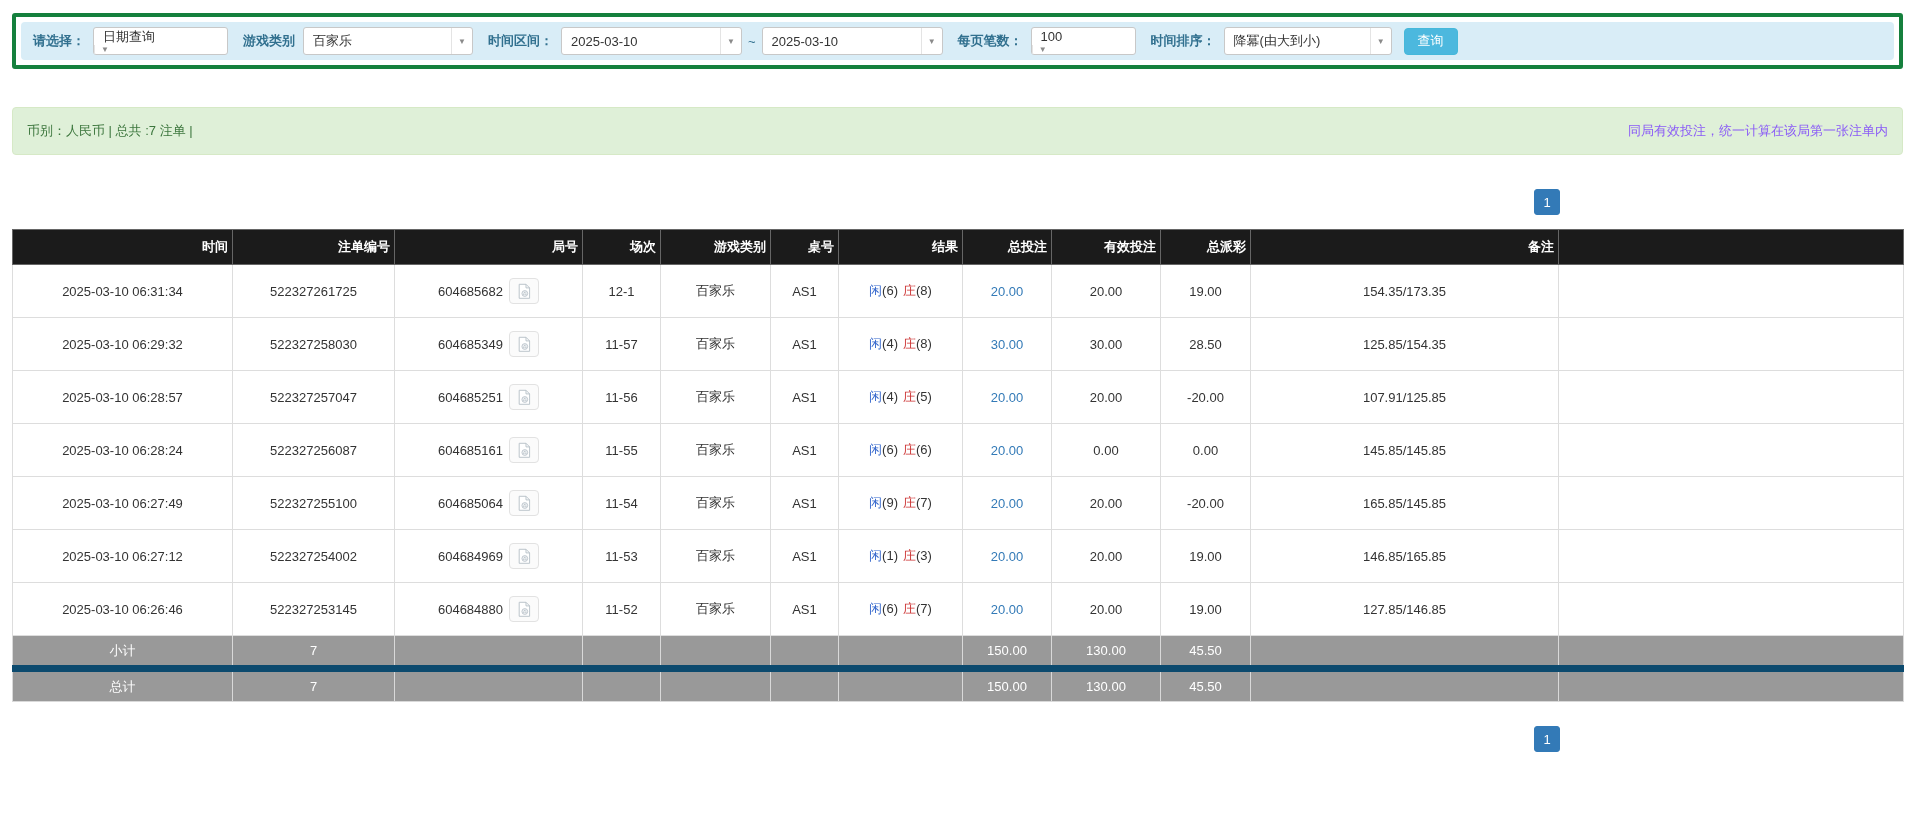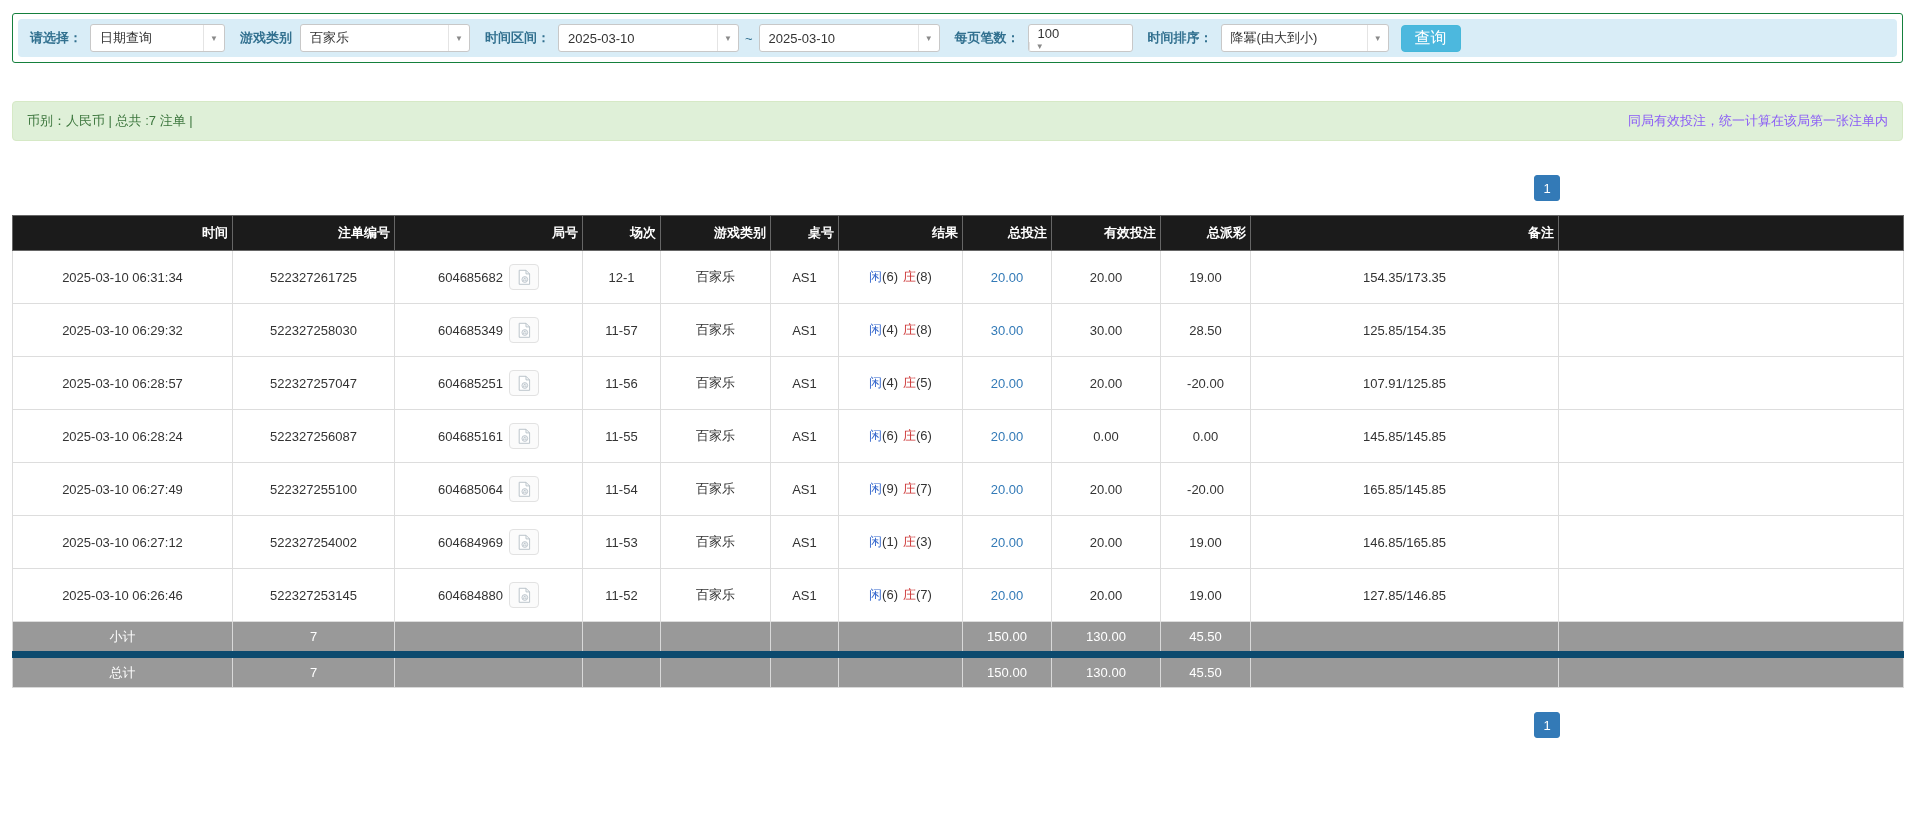--- a/index.html
+++ b/index.html
@@ -2,33 +2,33 @@
 <html><head>
 <meta charset="utf-8">
 <style>
   * { box-sizing: border-box; }
   body {
     margin: 0; background: #fff; width: 1915px; height: 814px; overflow: hidden;
     font-family: "Liberation Sans", "DejaVu Sans", sans-serif;
   }
   .title { padding: 16px 0 0 13px; font-size: 20px; color: #333; }
   
-  .filter-panel { margin: 13px 12px 0; border: 1px solid #15803d; border-radius: 3px; background: #fff; padding: 5px; }
+  .filter-panel { margin: 13px 12px 0; border: 4px solid #15803d; border-radius: 3px; background: #fff; padding: 5px; }
   .filter-bar { background: #d9edf7; border-radius: 4px; padding: 5px 12px; display: flex; align-items: center; }
   .fgroup { display: flex; align-items: center; }
   .fgroup + .fgroup { margin-left: 15px; }
   .flabel { color: #31708f; font-weight: bold; font-size: 13px; margin-right: 8px; white-space: nowrap; }
   .combo { background: #fff; border: 1px solid #c8c8c8; border-radius: 3px; height: 28px; display: flex; align-items: stretch; cursor: pointer; }
   .combo .txt { flex: 1; display: flex; align-items: center; padding-left: 9px; font-size: 13px; color: #333; white-space: nowrap; overflow: hidden; }
   .combo .caret { width: 21px; display: flex; align-items: center; justify-content: center; color: #8a8a8a; font-size: 8px; border-left: 1px solid #e4e4e4; }
-  .w135 { width: 135px; } .w170 { width: 170px; } .w160 { width: 181px; } .w105 { width: 105px; flex-direction: column; } .w168 { width: 168px; }
+  .w135 { width: 135px; flex-direction: column; } .w170 { width: 170px; } .w160 { width: 181px; } .w105 { width: 105px; flex-direction: column; } .w168 { width: 168px; }
   .tilde { color: #31708f; font-size: 13px; margin: 0 6px; }
-  .search-btn { margin-left: 12px; height: 27px; padding: 0 13px; background: #4cb8de; border: 1px solid #46b8da; color: #fff; border-radius: 4px; font-size: 16px; cursor: pointer; font-family: inherit; }
+  .search-btn { margin-left: 12px; height: 27px; padding: 0 13px; background: #4cb8de; border: 1px solid #46b8da; color: #fff; border-radius: 4px; font-size: 13px; cursor: pointer; font-family: inherit; }
   
-  .summary-bar { margin: 38px 12px 0; height: 40px; background: #dff0d8; border: 1px solid #d6e9c6; border-radius: 4px; display: flex; align-items: center; justify-content: space-between; padding: 0 14px; font-size: 13px; }
+  .summary-bar { margin: 38px 12px 0; height: 48px; background: #dff0d8; border: 1px solid #d6e9c6; border-radius: 4px; display: flex; align-items: center; justify-content: space-between; padding: 0 14px; font-size: 13px; }
   .summary-left { color: #3c763d; }
   .summary-right { color: #8b5cf6; }
   
   .pager { margin: 34px 12px 0; width: 1548px; text-align: right; }
   .pager-bottom { margin-top: 24px; }
   .page-btn { width: 26px; height: 26px; background: #337ab7; border: 1px solid #337ab7; color: #fff; border-radius: 3px; font-size: 13px; cursor: pointer; font-family: inherit; }
   
   table.bet-table { margin: 14px 12px 0; border-collapse: collapse; table-layout: fixed; width: 1891px; }
   .bet-table th { background: #1b1b1b; color: #fff; font-size: 13px; font-weight: bold; height: 35px; border: 1px solid #666; text-align: right; padding: 0 4px; }
   .bet-table td { background: #fff; height: 53px; border: 1px solid #ddd; font-size: 13px; color: #333; text-align: center; padding: 0 4px; }

